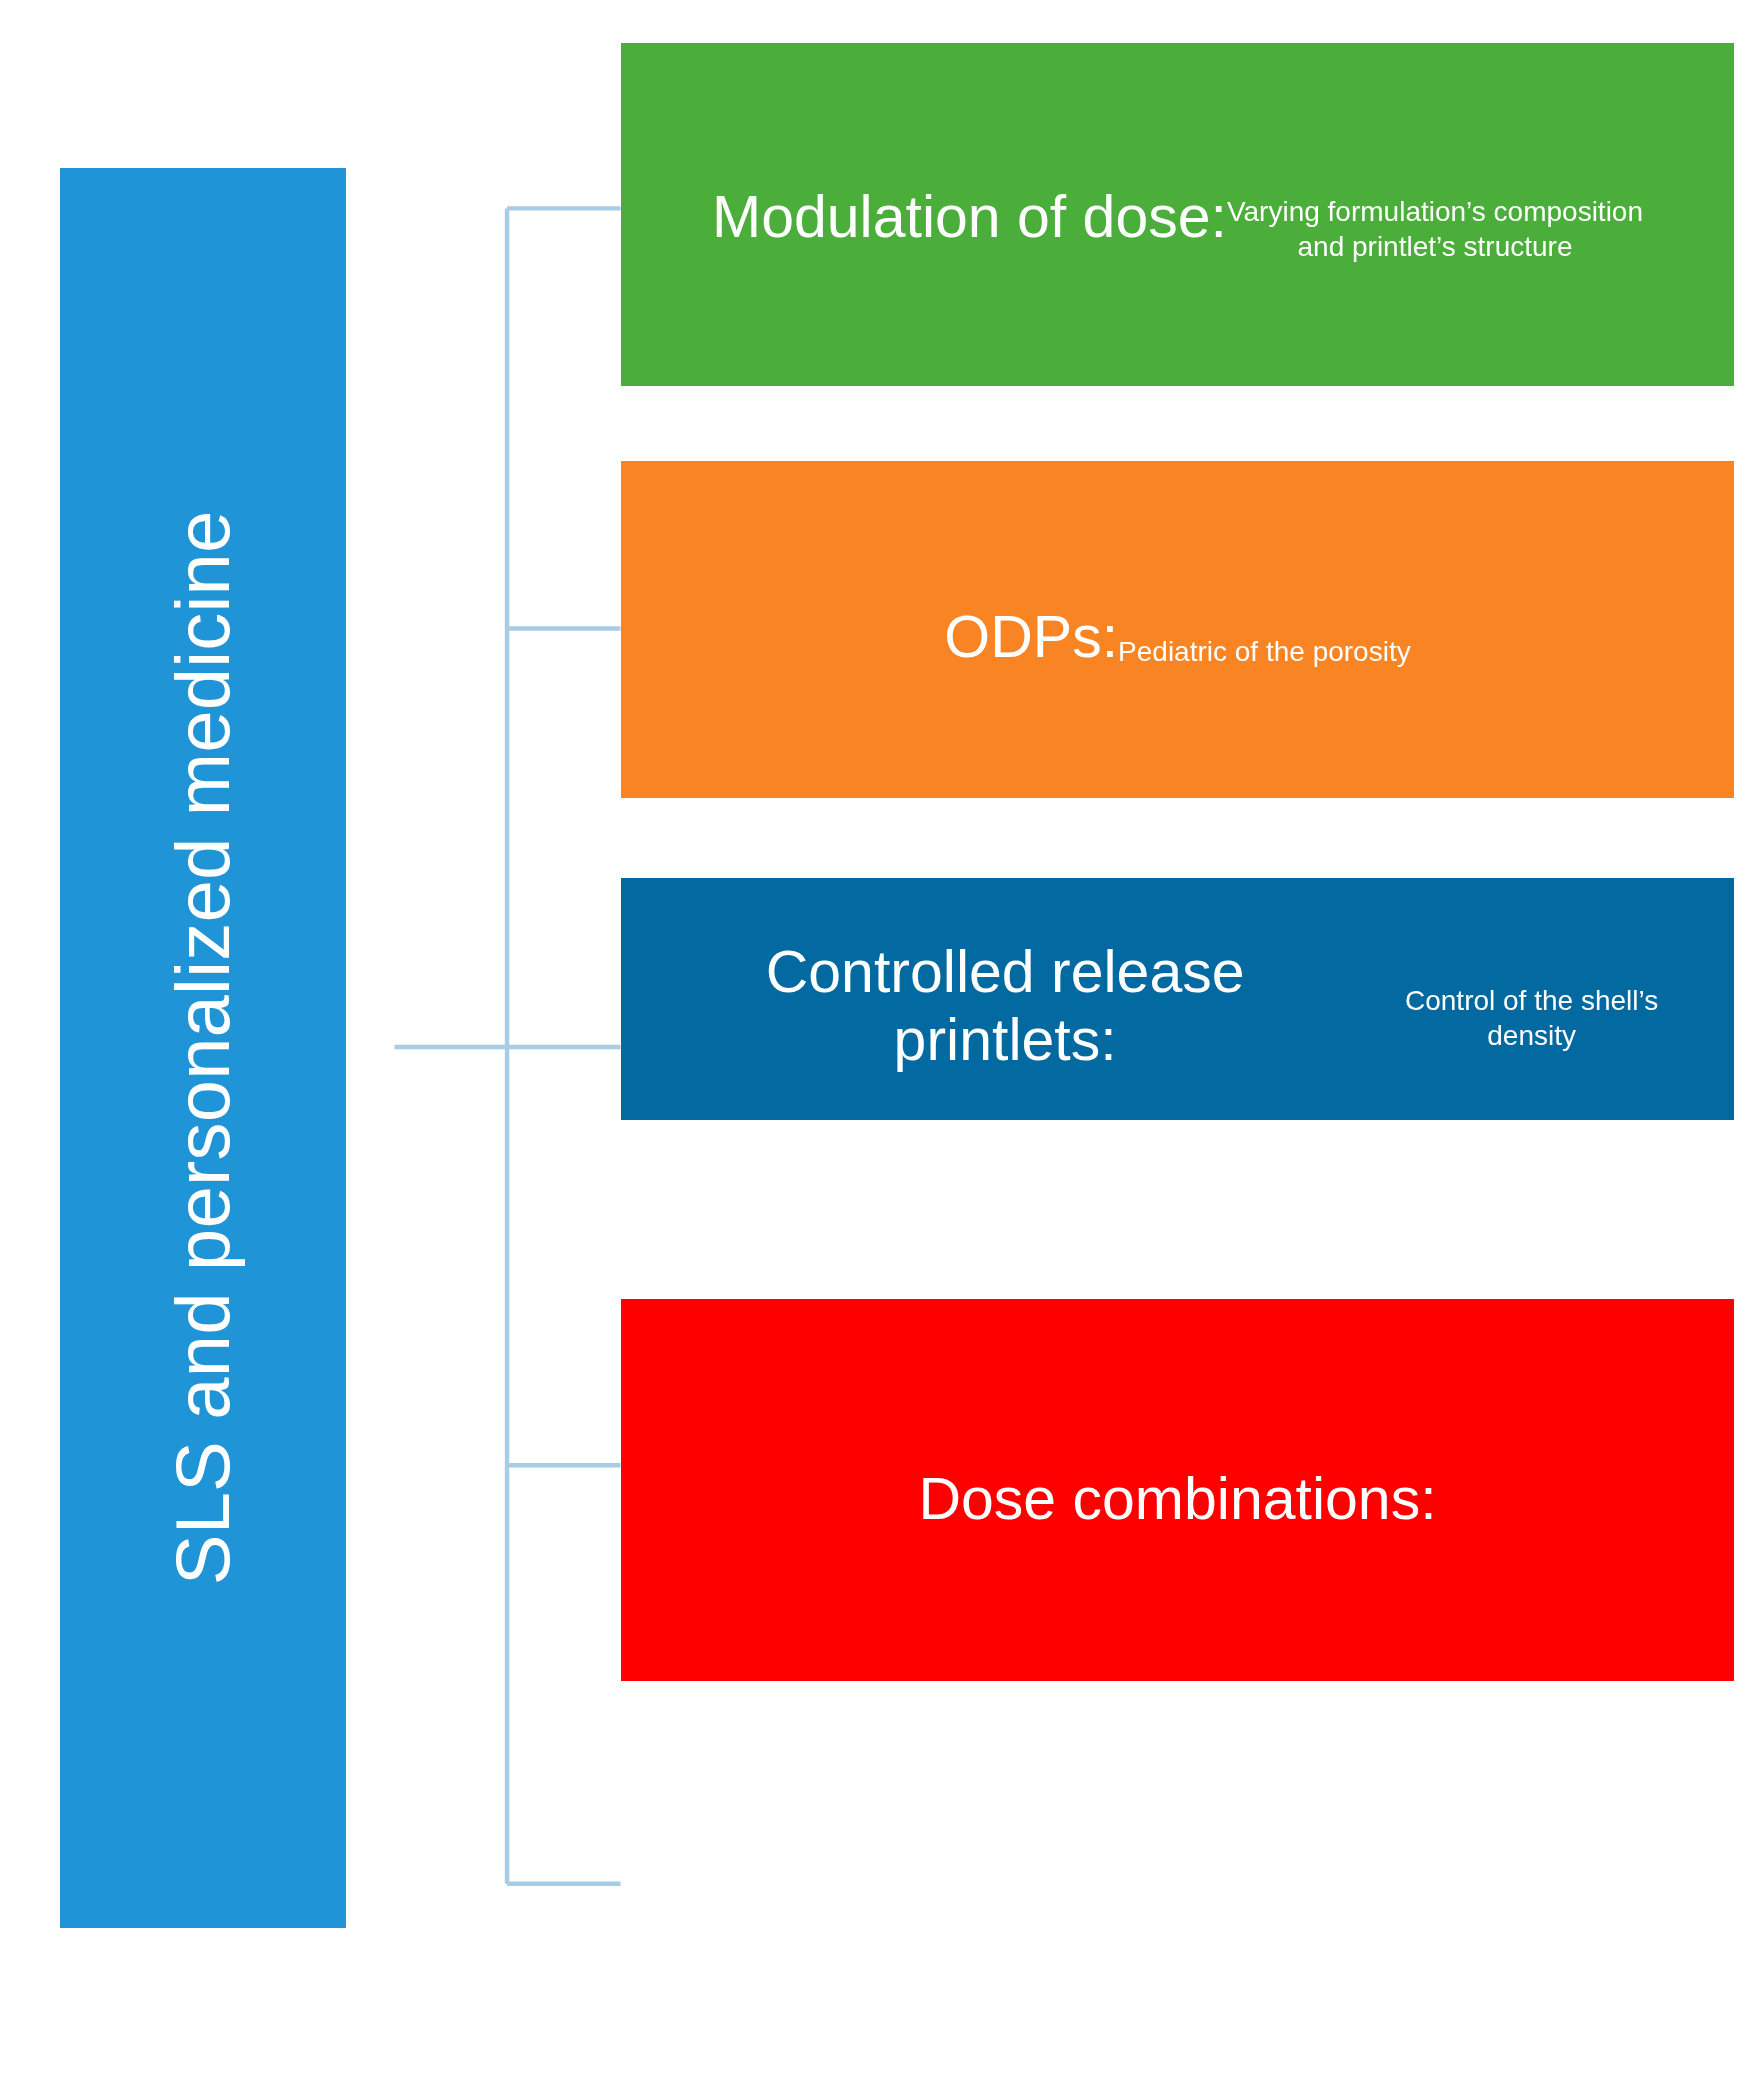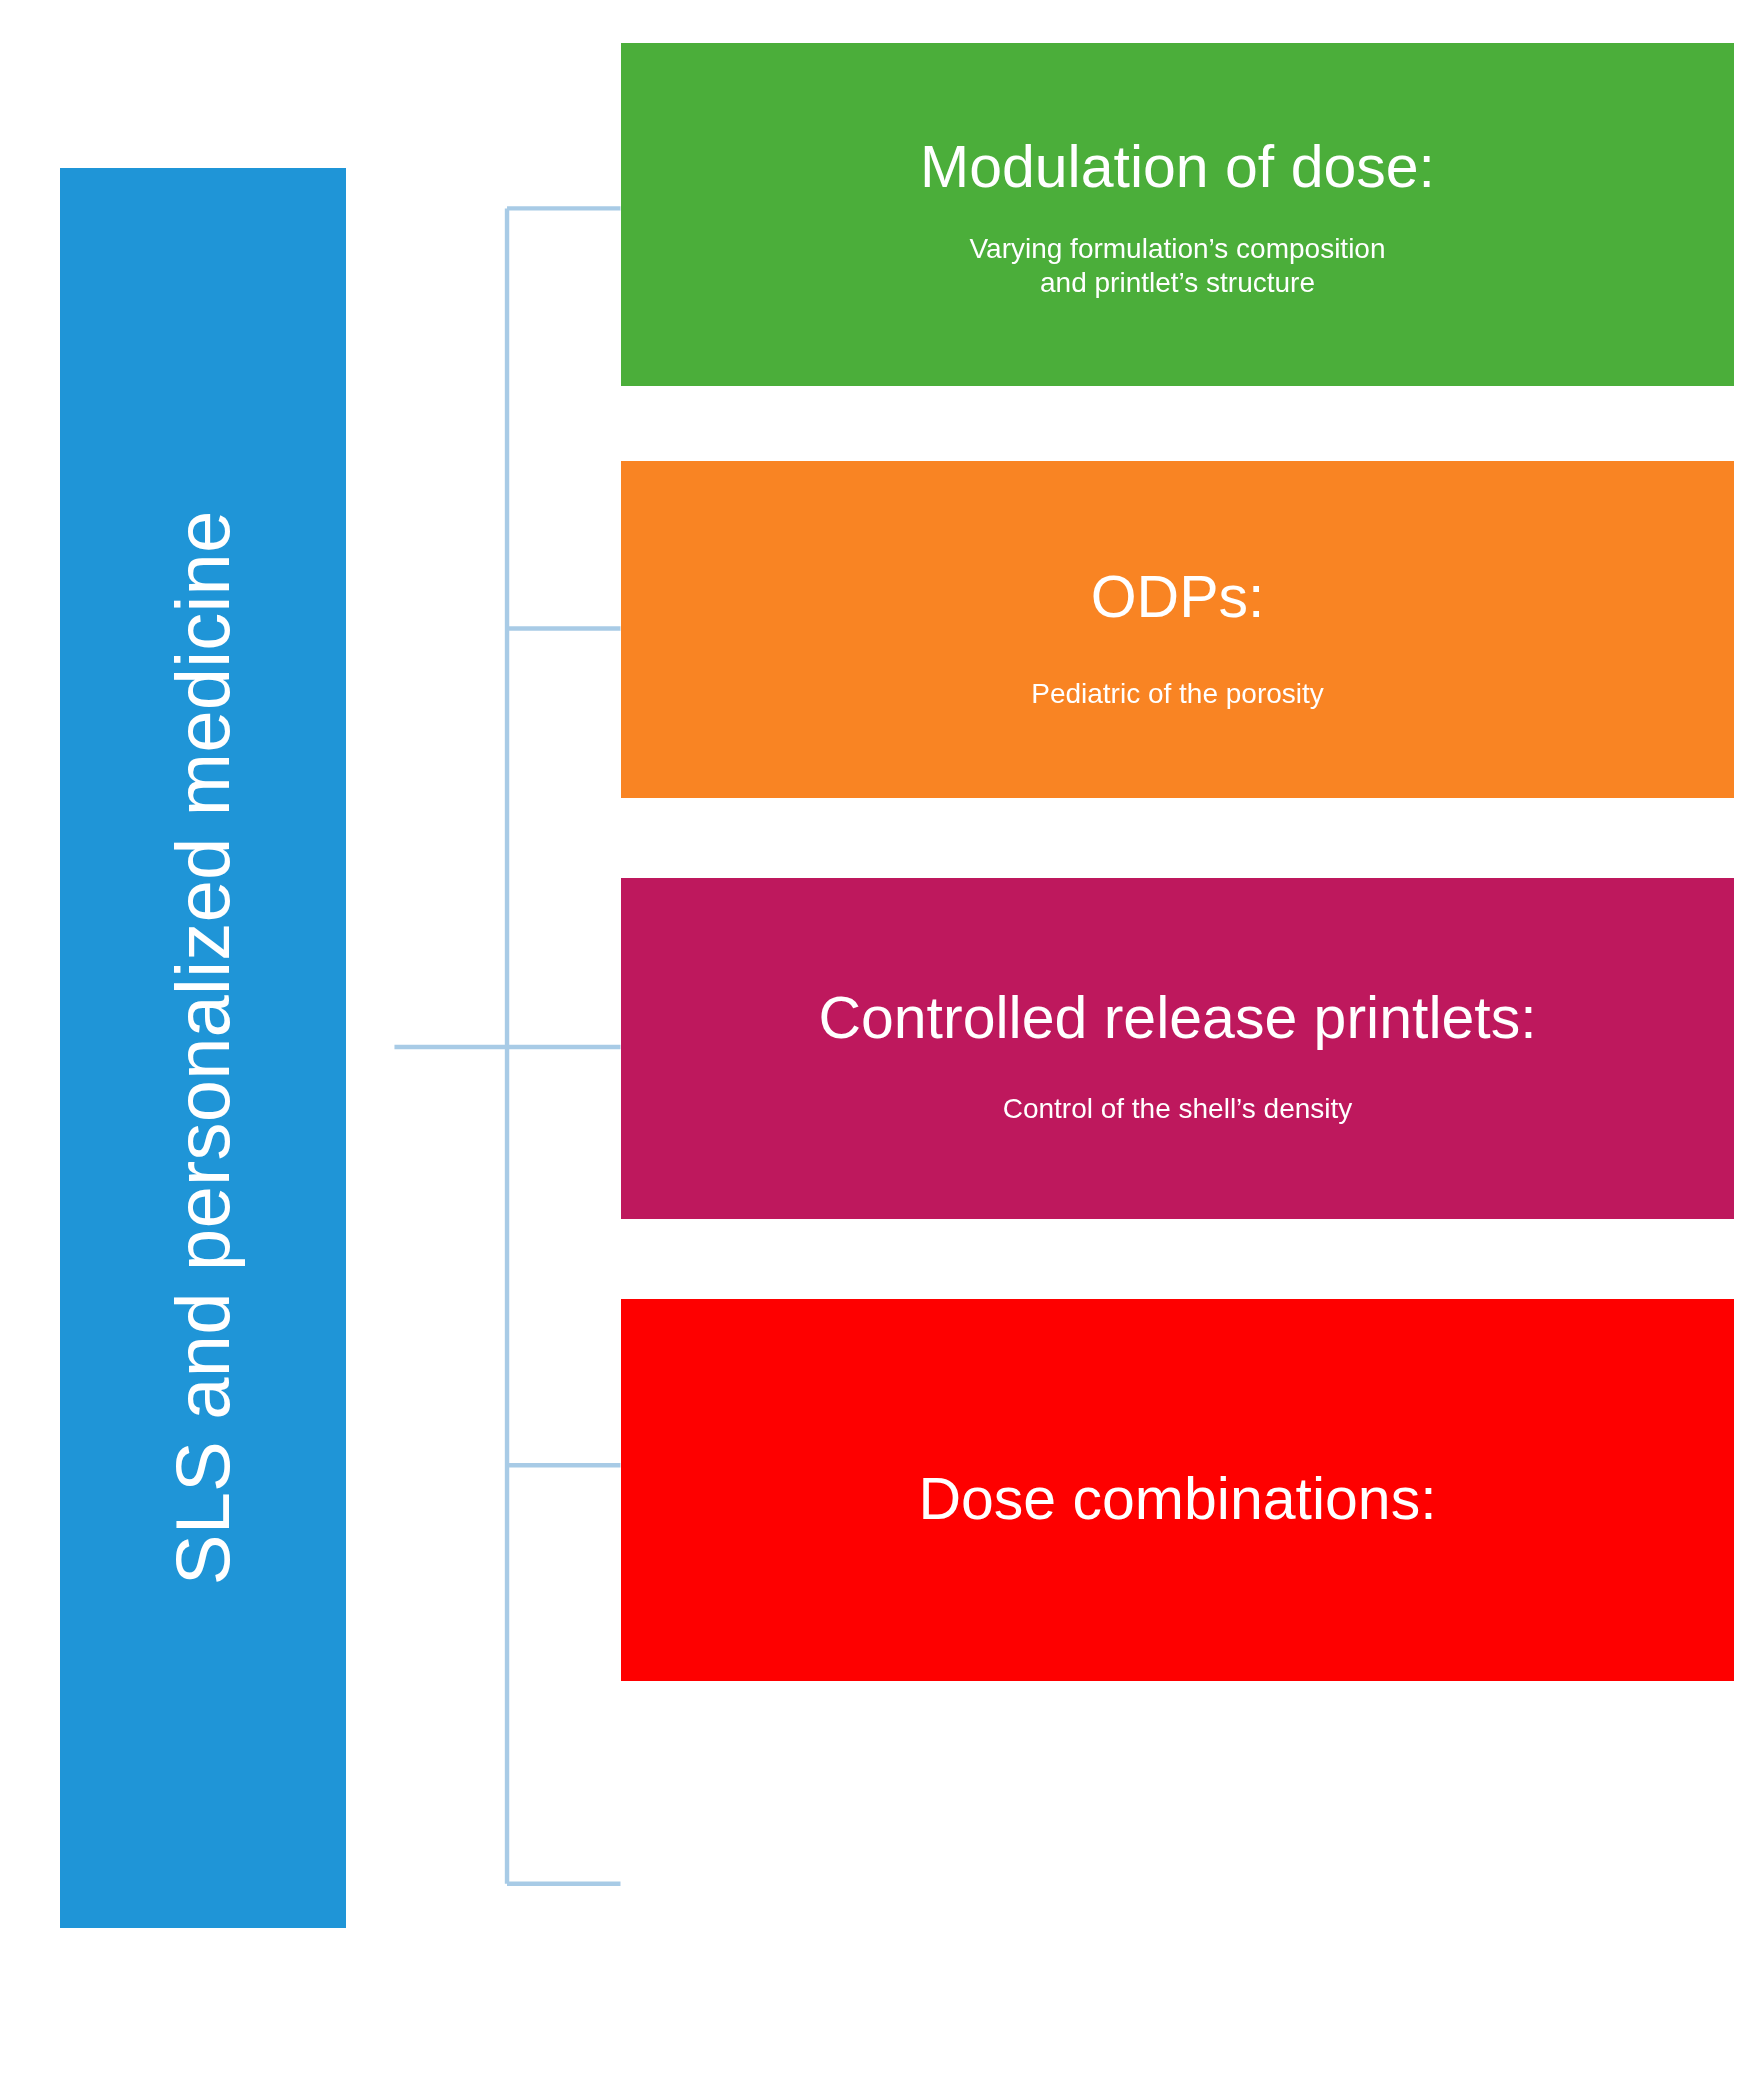--- a/index.html
+++ b/index.html
@@ -49,21 +49,21 @@
     pointer-events: none;
   }
 
   
   .branch-box {
     position: absolute;
     left: 621px;
     width: 1113px;
     box-sizing: border-box;
     display: flex;
-    flex-direction: column;
+    flex-direction: row;
     align-items: center;
     justify-content: center;
     text-align: center;
     color: #ffffff;
     padding: 8.9px 30px;
   }
   .branch-title {
     font-size: 59px;
     line-height: 1.16;
     font-weight: normal;
@@ -72,21 +72,21 @@
   .branch-sub {
     font-size: 28px;
     line-height: 1.24;
     font-weight: normal;
     white-space: pre-line;
   }
 
   
   .box-0 { top: 43px;   height: 343px; background: #4bae3a; }
   .box-1 { top: 461px;  height: 337px; background: #f98423; }
-  .box-2 { top: 878px;  height: 341px; background: #be185d; }
+  .box-2 { top: 878px;  height: 242px; background: #0369a1; }
   .box-3 { top: 1299px; height: 382px; background: #fe0000; }
   .box-4 { top: 1720px; height: 337px; background: #ce9305; }
 
   
   .box-0 .branch-title { margin-top: 5.3px; }
   .box-0 .branch-sub   { margin-top: 30px; }
   .box-1 .branch-title { margin-top: 16px; }
   .box-1 .branch-sub   { margin-top: 46px; }
   .box-2 .branch-title { margin-top: 14px; }
   .box-2 .branch-sub   { margin-top: 39px; }

